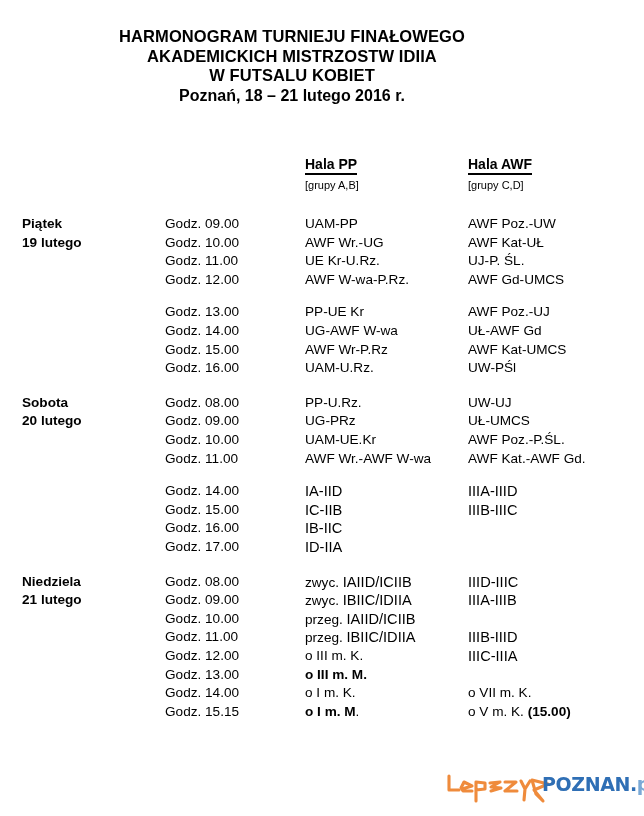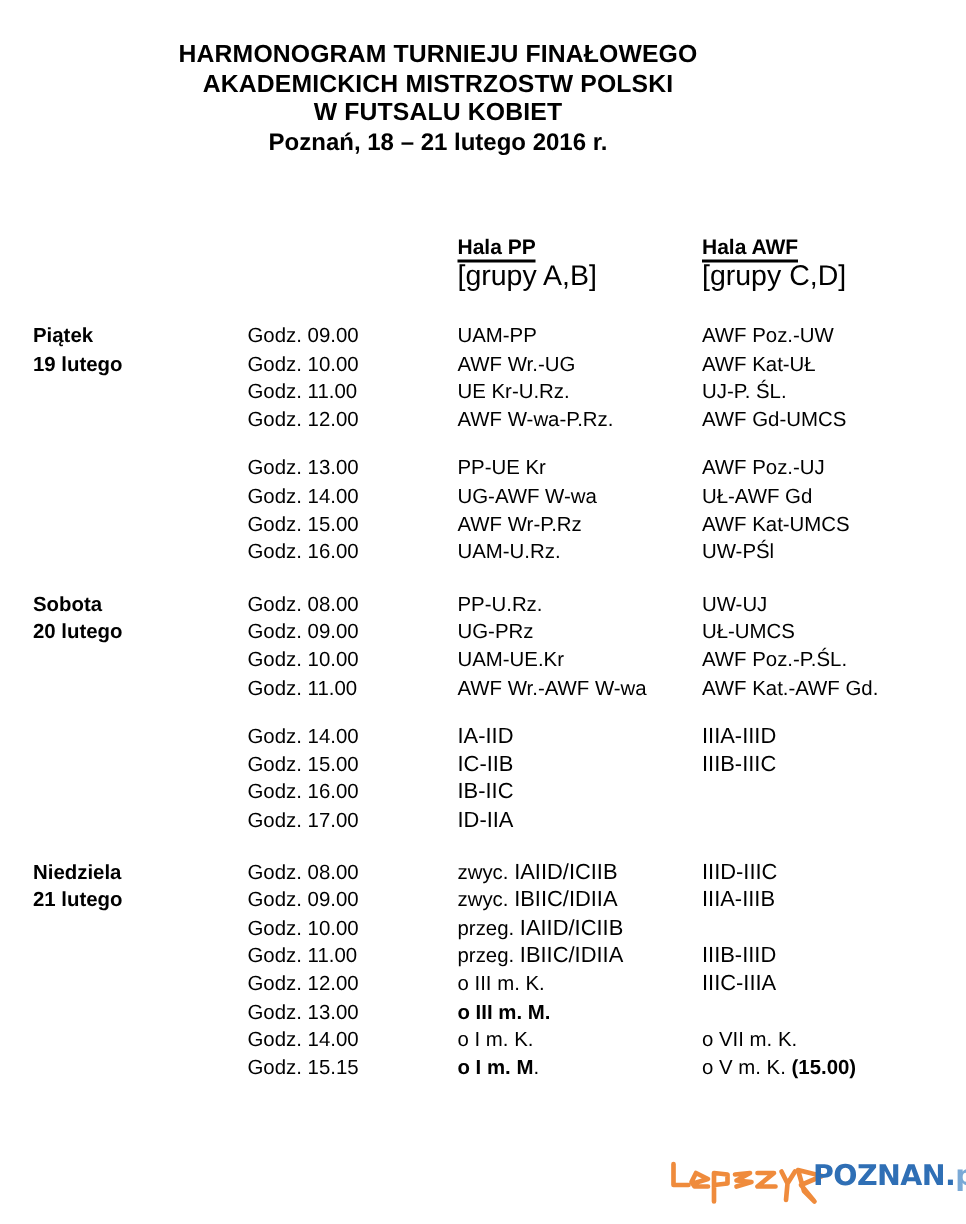--- a/index.html
+++ b/index.html
@@ -71,21 +71,21 @@
     position: absolute;
     font-size: 14px;
     font-weight: bold;
     line-height: 18px;
     white-space: nowrap;
     border-bottom: 2px solid #000;
     padding-bottom: 0px;
   }
   .hall-sub {
     position: absolute;
-    font-size: 19px;
+    font-size: 11px;
     line-height: 18.6px;
     white-space: nowrap;
   }
 
   
   .logo {
     position: absolute;
     left: 444px;
     top: 770px;
     width: 190px;
@@ -111,21 +111,21 @@
   }
   .logo-pl {
     color: #7aa9d6;
   }
 </style>
 </head>
 <body>
 
 <div class="title-block">
   <div class="title-line">HARMONOGRAM TURNIEJU FINAŁOWEGO</div>
-  <div class="title-line">AKADEMICKICH MISTRZOSTW POLSKI</div>
+  <div class="title-line">AKADEMICKICH MISTRZOSTW IDIIA</div>
   <div class="title-line">W FUTSALU KOBIET</div>
   <div class="title-line sub">Poznań, 18 – 21 lutego 2016 r.</div>
 </div>
 
 <div class="sheet">
 
   <div class="hall-head" style="left:305px; top:155px;">Hala PP</div>
   <div class="hall-head" style="left:468px; top:155px;">Hala AWF</div>
   <div class="hall-sub" style="left:305px; top:176px;">[grupy A,B]</div>
   <div class="hall-sub" style="left:468px; top:176px;">[grupy C,D]</div>

